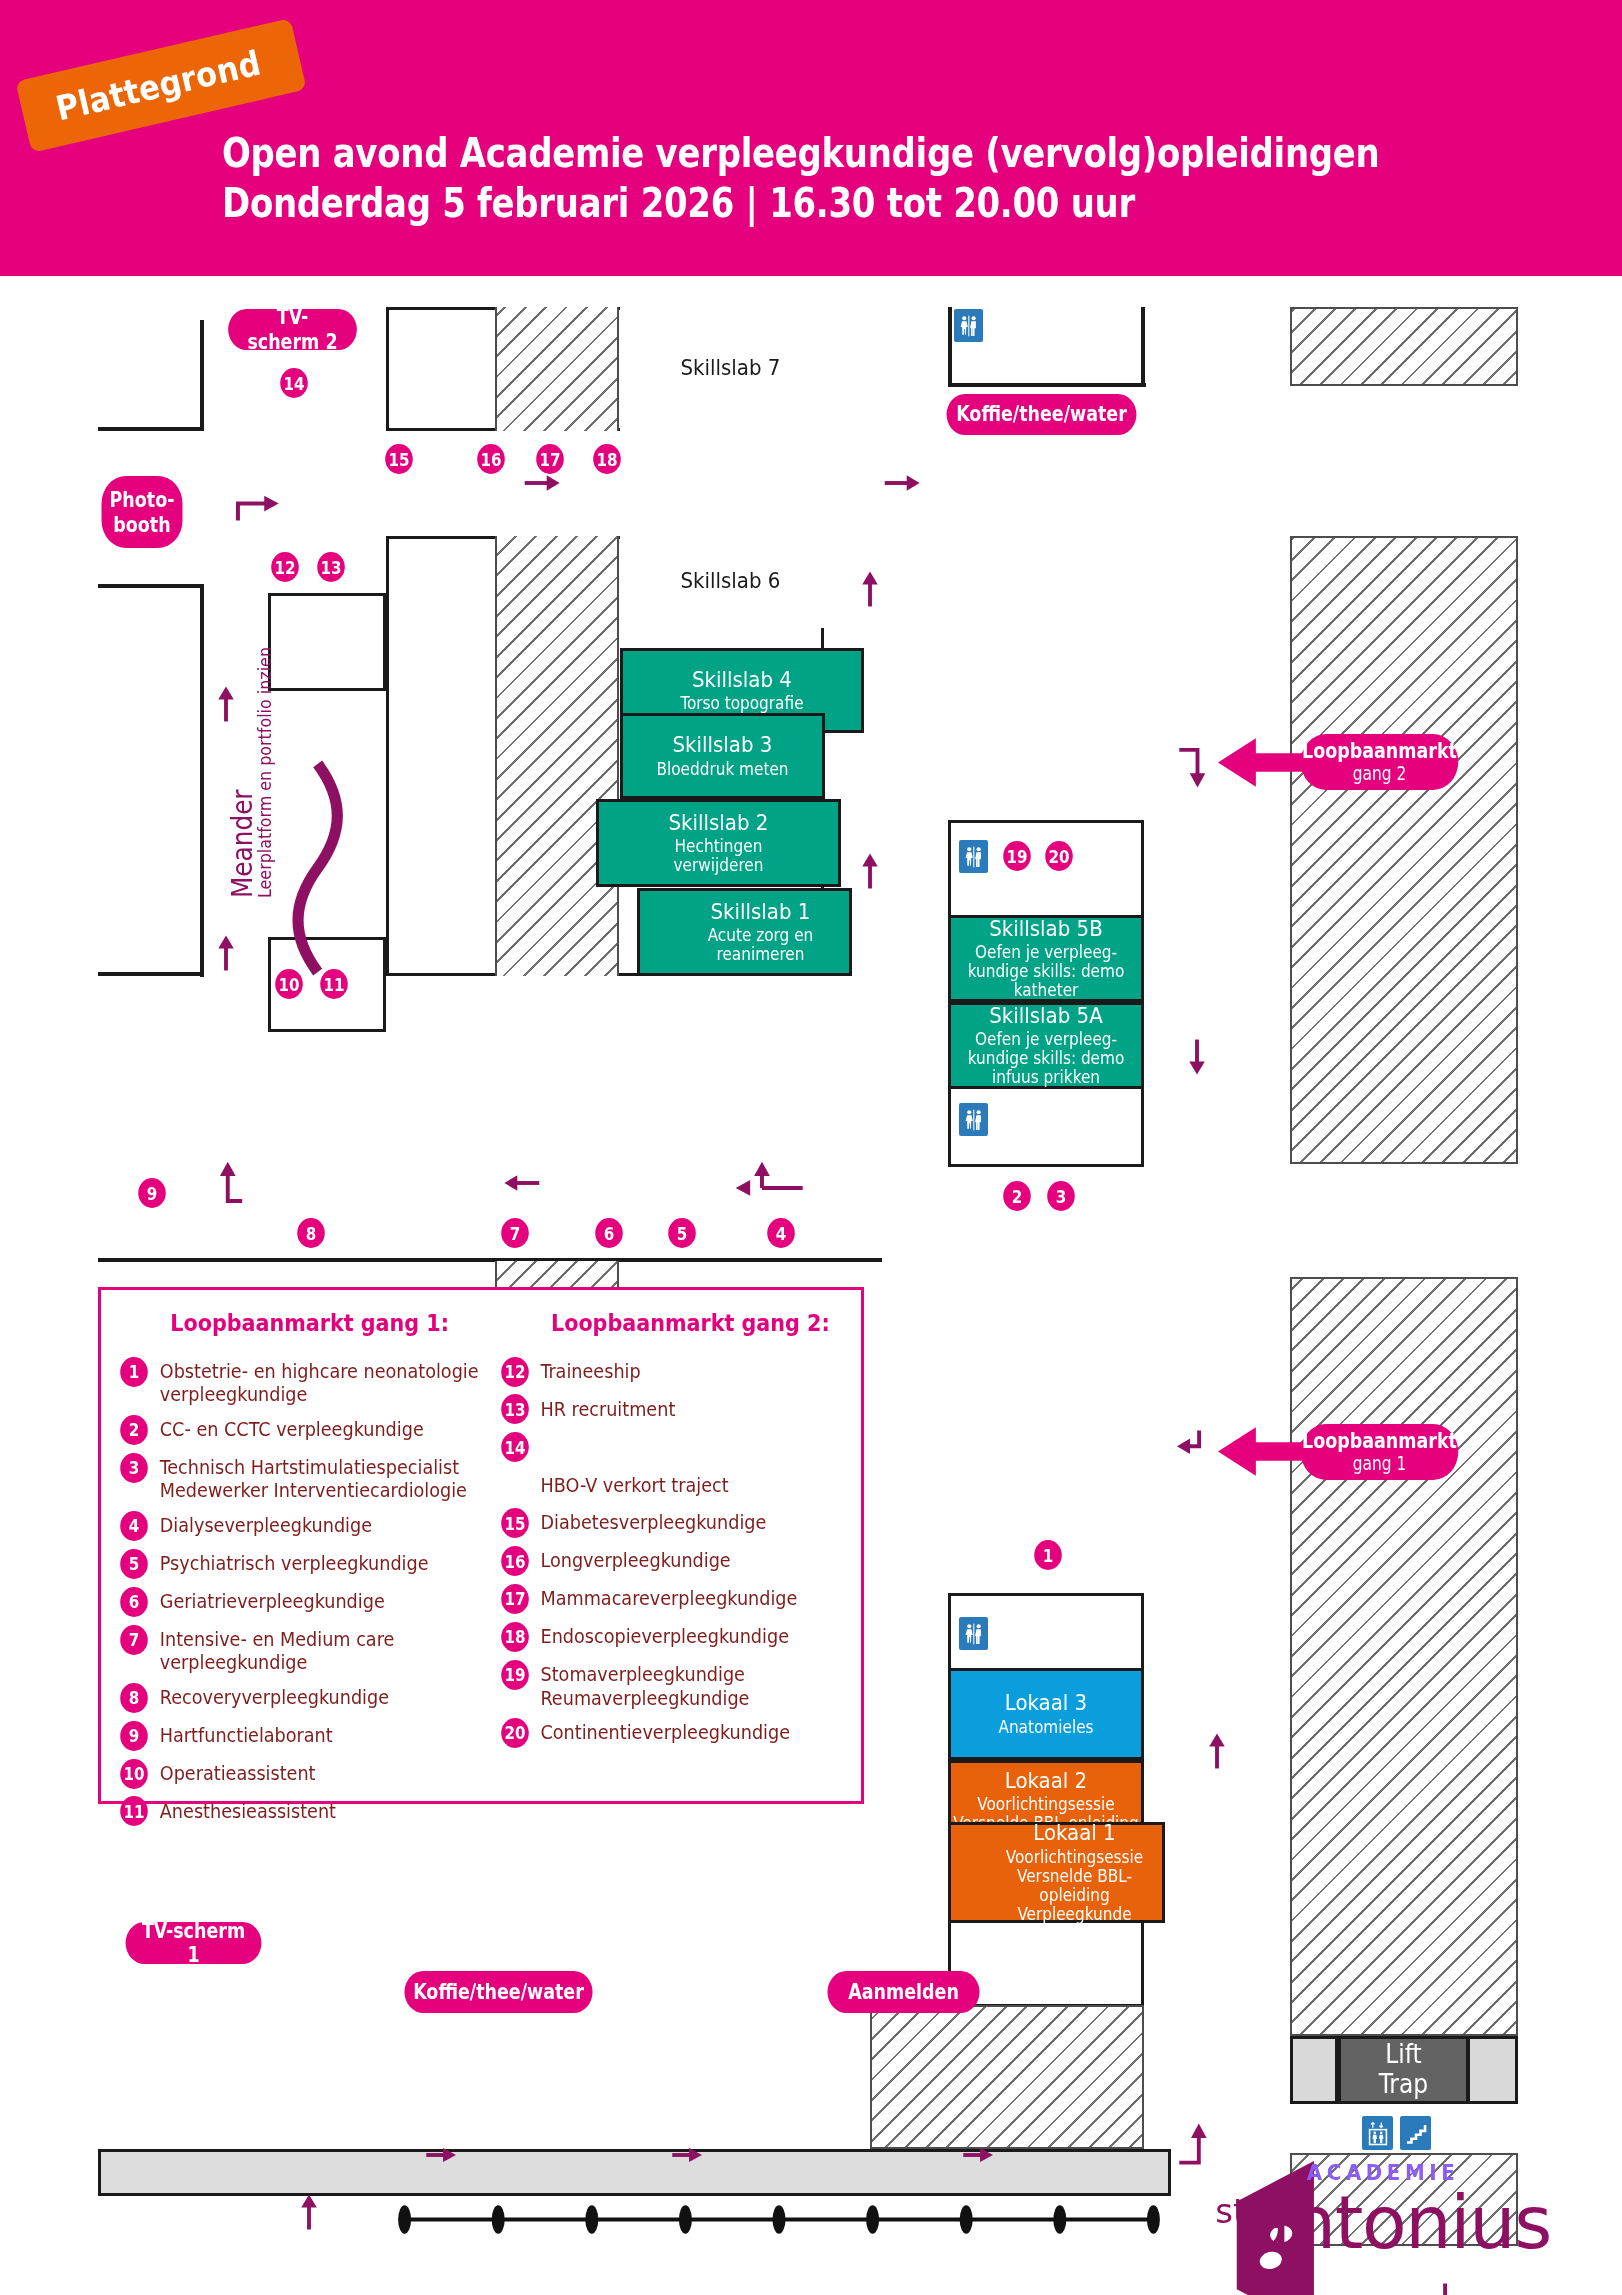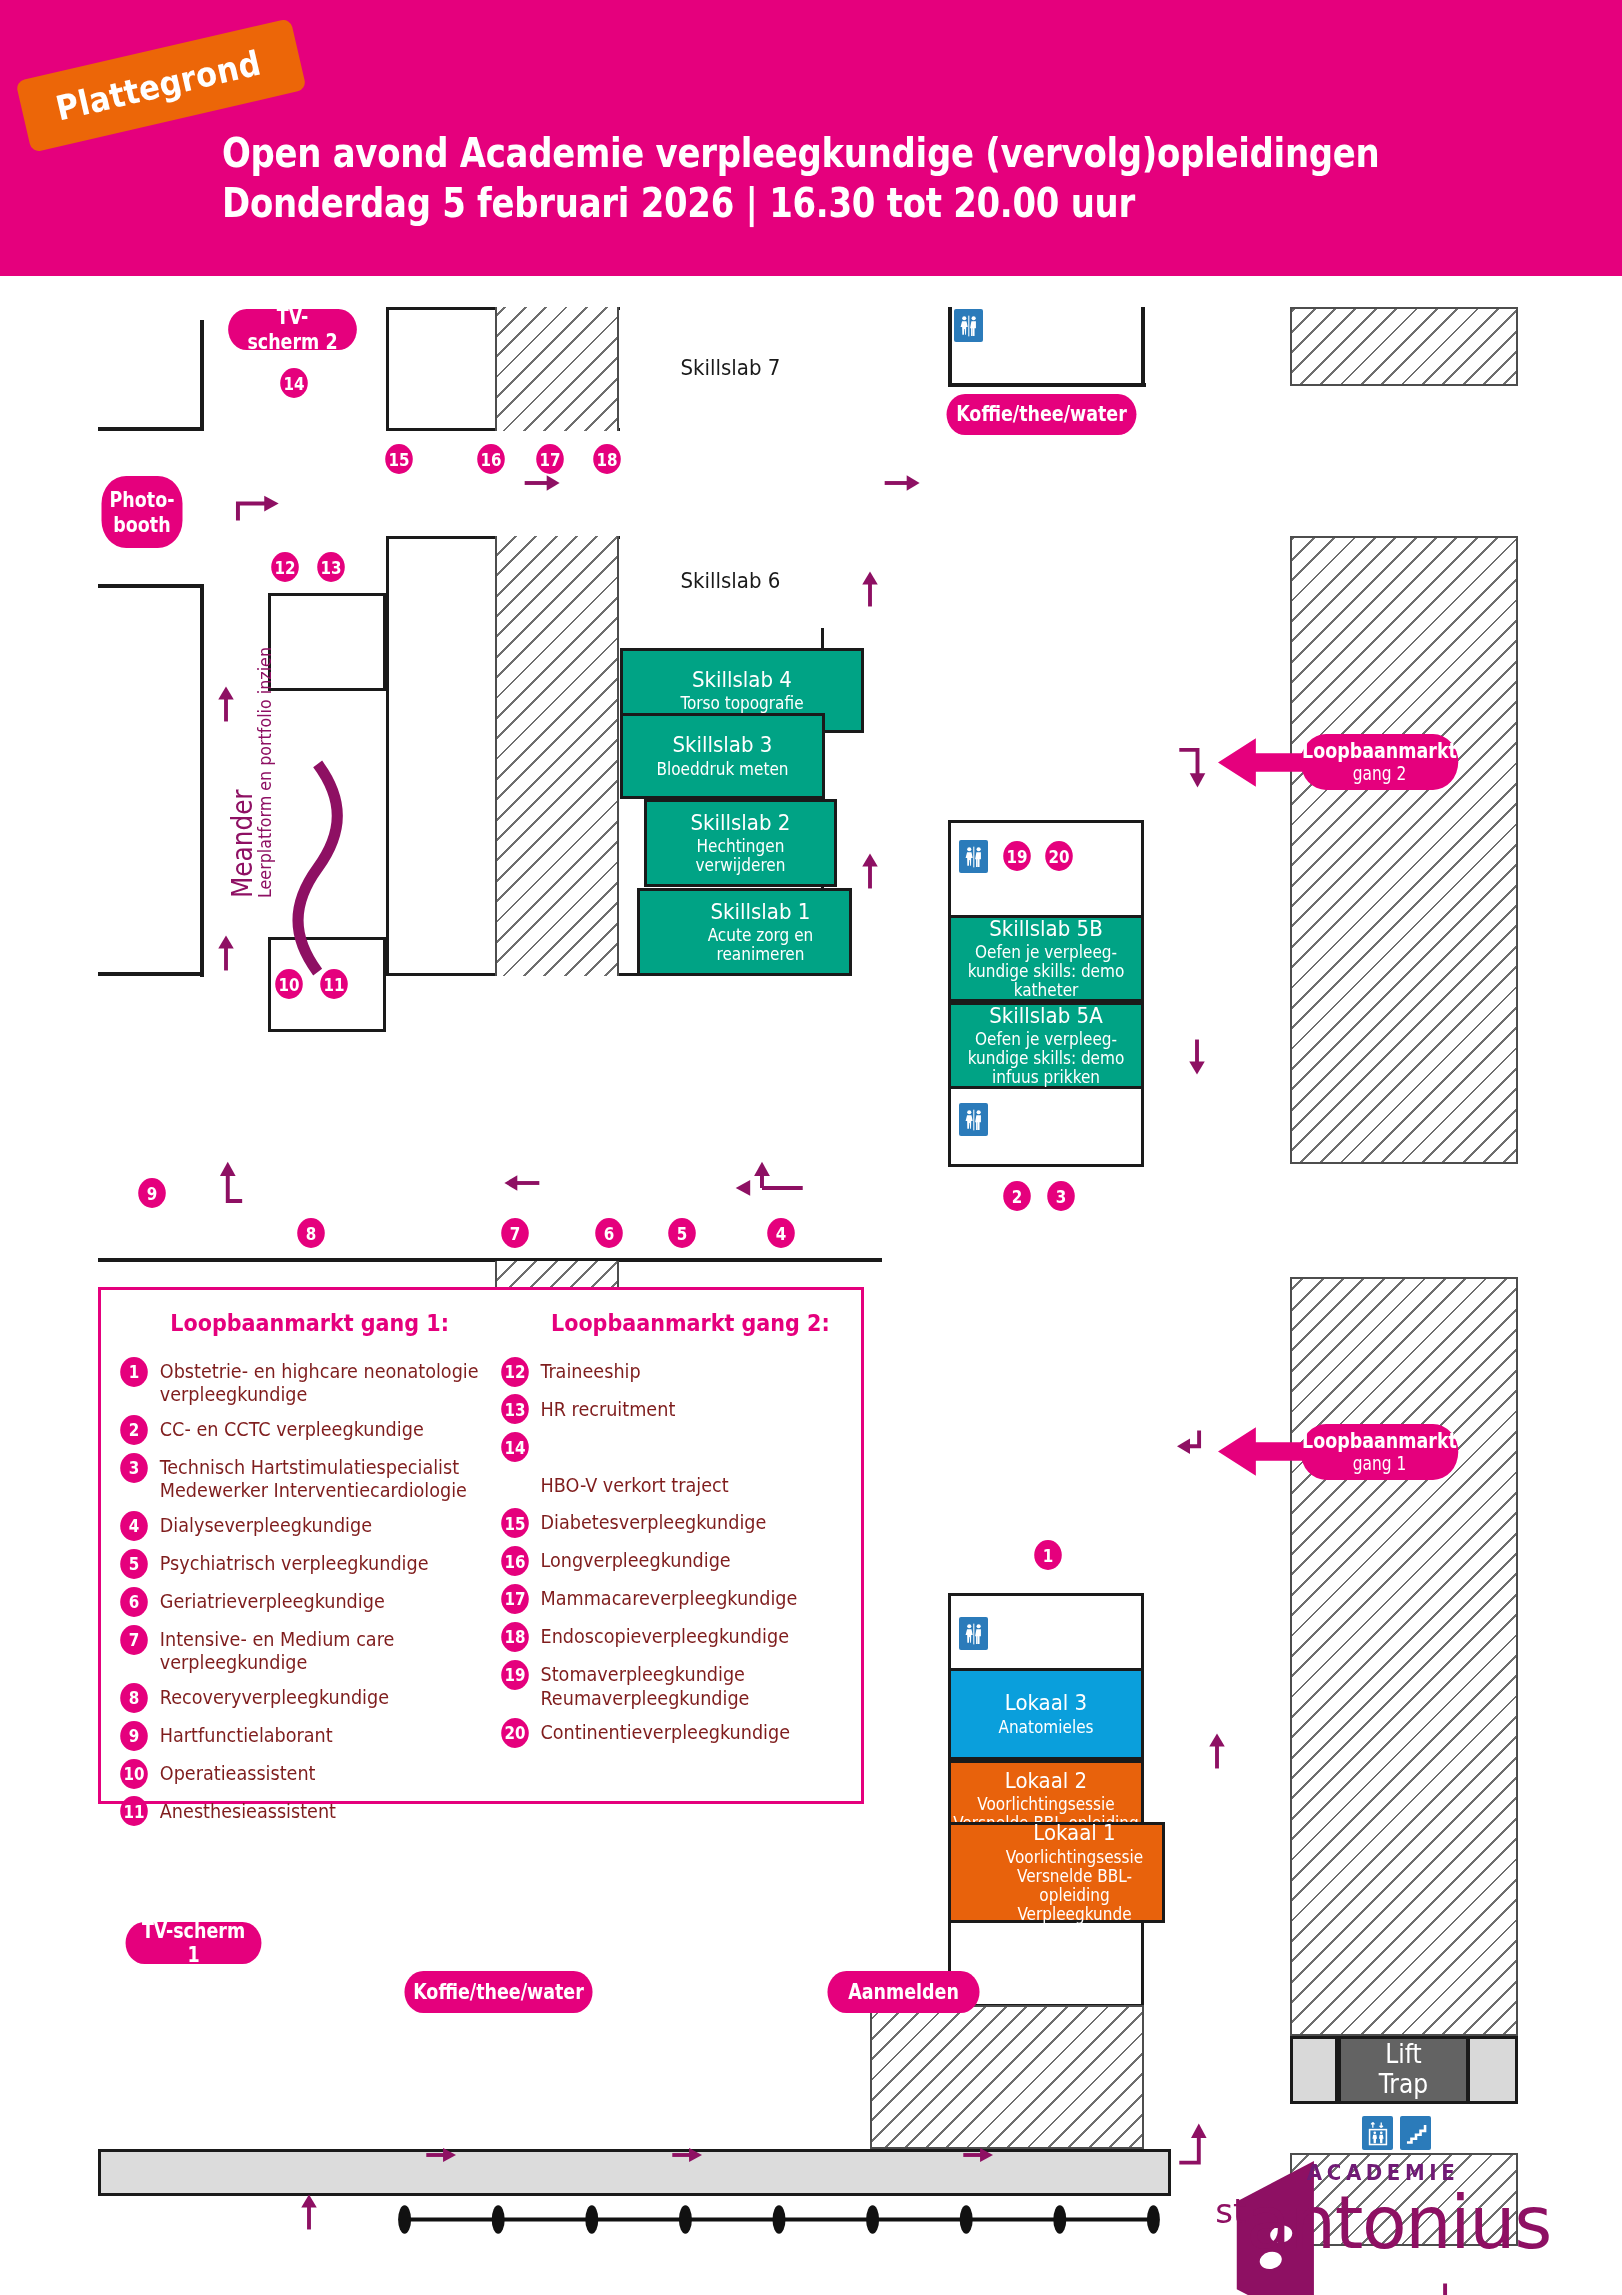--- a/index.html
+++ b/index.html
@@ -134,21 +134,21 @@
 
   
   #bollards { position:absolute; }
 
   
   #wedge { position:absolute; }
 
   
   #logo { position:absolute; right:72px; bottom:36px; text-align:center; }
   #logo .academie {
-    color:#701a75; font-weight:bold; font-size:22px; letter-spacing:4.6px;
+    color:#8b5cf6; font-weight:bold; font-size:22px; letter-spacing:4.6px;
     font-family:"DejaVu Sans Condensed","Liberation Sans", sans-serif;
     margin-bottom:1.3px;
   }
   #logo .antonius {
     color:#8e1063; font-size:73px; letter-spacing:-1.3px; line-height:1;
     font-family:"DejaVu Sans","Liberation Sans", sans-serif;
     font-weight:normal;
   }
   #logo .antonius sup { font-size:34px; vertical-align:super; letter-spacing:0; }
 
@@ -198,21 +198,21 @@
     <div class="t1">Skillslab 6</div>
   </div>
   <div class="cell green" style="left:620px;top:372px;width:244px;height:85px;">
     <div class="t1">Skillslab 4</div>
     <div class="t2 ml">Torso topografie</div>
   </div>
   <div class="cell green" style="left:620px;top:437px;width:205px;height:86px;">
     <div class="t1">Skillslab 3</div>
     <div class="t2 ml">Bloeddruk meten</div>
   </div>
-  <div class="cell green" style="left:644px;top:523px;width:193px;height:88px;">
+  <div class="cell green" style="left:596px;top:523px;width:245px;height:88px;">
     <div class="t1">Skillslab 2</div>
     <div class="t2 ml">Hechtingen<br>verwijderen</div>
   </div>
   <div class="cell green" style="left:637px;top:612px;width:215px;height:88px;padding-left:32px;">
     <div class="t1">Skillslab 1</div>
     <div class="t2 ml">Acute zorg en<br>reanimeren</div>
   </div>
 
   <div class="wall" style="left:948px;top:31px;width:3.9px;height:80px;"></div>
   <div class="wall" style="left:948px;top:107px;width:198px;height:3.9px;"></div>

